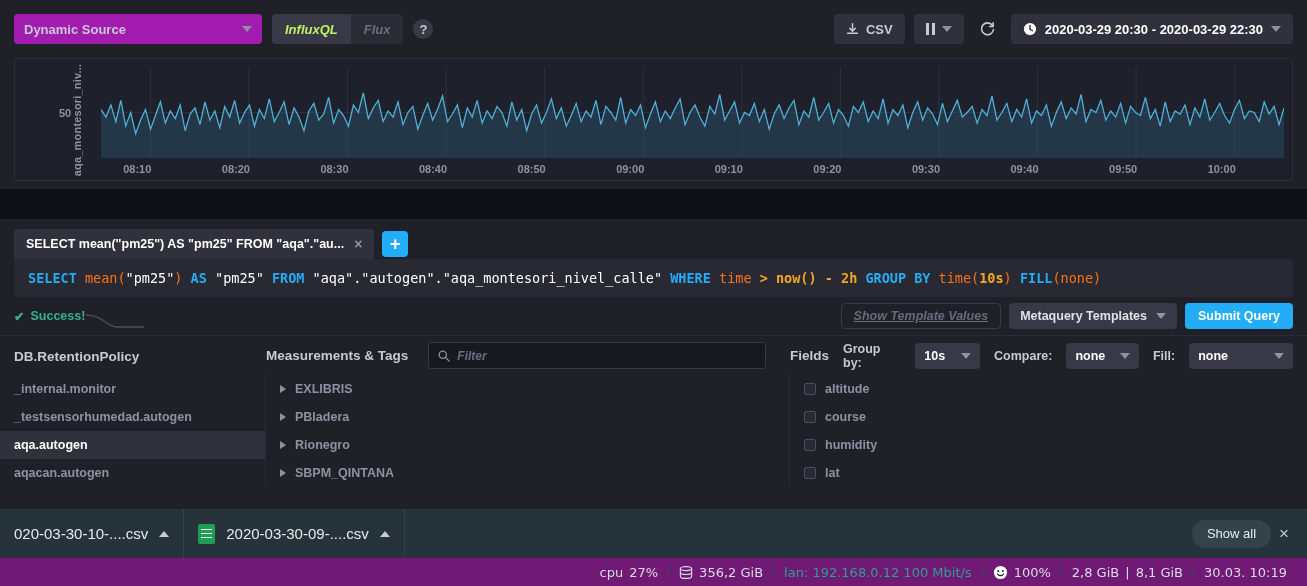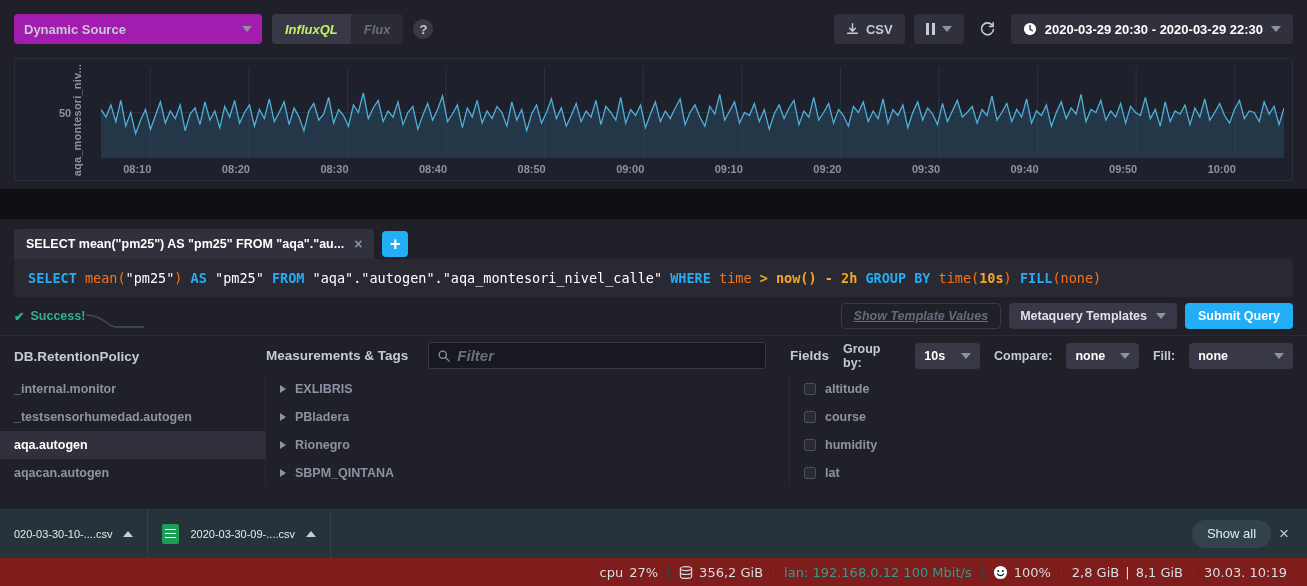--- a/index.html
+++ b/index.html
@@ -130,21 +130,21 @@
   .col-db { width: 266px; padding-left: 14px; }
   .col-meas { width: 524px; display: flex; align-items: center; gap: 20px; }
   .col-fields { flex: 1; display: flex; align-items: center; gap: 14px; padding-right: 14px; }
   .head-label { color: #c6cad3; font-size: 13.5px; font-weight: bold; }
   .filter-box {
     flex: 1; max-width: 338px; height: 27px; background: #181820;
     border: 1px solid #383846; border-radius: 3px;
     display: flex; align-items: center; gap: 7px; padding: 0 9px; cursor: text;
   }
   .filter-box span {
-    color: #6b6e80; font-size: 15px; font-style: italic; font-weight: bold;
+    color: #6b6e80; font-size: 12px; font-style: italic; font-weight: bold;
   }
   .sel-label { color: #c6cad3; font-size: 12.5px; font-weight: bold; }
   .mini-dd {
     height: 26px; background: #383846; border-radius: 4px; color: #fff;
     font-size: 12.5px; font-weight: bold; display: flex; align-items: center;
     justify-content: space-between; gap: 10px; padding: 0 9px; cursor: pointer;
   }
 
   .schema-body { display: flex; height: 110px; }
   .list-db { width: 266px; border-right: 1px solid #2b2b35; }
@@ -159,21 +159,21 @@
   .cbox { width: 12px; height: 12px; border: 1px solid #4b4e5e; background: #2a2a35; border-radius: 2px; flex: none; }
 
   
   .dlbar {
     position: absolute; left: 0; bottom: 28px; width: 1307px; height: 50px;
     background: #26333b; display: flex; align-items: center; padding: 0 14px;
     border-top: 1px solid #1c262c;
   }
   .dlitem {
     height: 50px; display: flex; align-items: center; gap: 11px; padding: 0 14px;
-    border-right: 1px solid #32424b; color: #e6eaec; font-size: 11px; cursor: pointer;
+    border-right: 1px solid #32424b; color: #e6eaec; font-size: 15px; cursor: pointer;
   }
   .dlitem:first-child { padding-left: 0; }
   .sheet-icon {
     width: 17px; height: 20px; background: #1f9d55; border-radius: 2px;
     position: relative; flex: none;
   }
   .sheet-icon::after {
     content: ""; position: absolute; left: 3px; top: 5px; right: 3px; bottom: 4px;
     background: repeating-linear-gradient(#fff 0 1px, transparent 1px 4px);
   }
@@ -184,21 +184,21 @@
   .dl-right { margin-left: auto; display: flex; align-items: center; gap: 8px; padding-right: 4px; }
   .showall {
     height: 28px; padding: 0 15px; border-radius: 14px; background: #33434c;
     color: #e6eaec; font-size: 13px; display: flex; align-items: center; cursor: pointer;
   }
   .dl-close { color: #c4cdd2; font-size: 17px; cursor: pointer; }
 
   
   .sysbar {
     position: absolute; left: 0; bottom: 0; width: 1307px; height: 28px;
-    background: #7f1d1d; display: flex; align-items: center; justify-content: flex-end;
+    background: #701a75; display: flex; align-items: center; justify-content: flex-end;
     gap: 0; padding-right: 10px;
     font-family: "DejaVu Sans", sans-serif; font-size: 13px; color: #d6dee0;
   }
   .sys-seg { display: flex; align-items: center; gap: 6px; padding: 0 10px; }
   .sys-sep { width: 1px; height: 14px; background: #33464b; }
   .sys-net { color: #2e9e8f; }
 </style>
 </head>
 <body>
 

